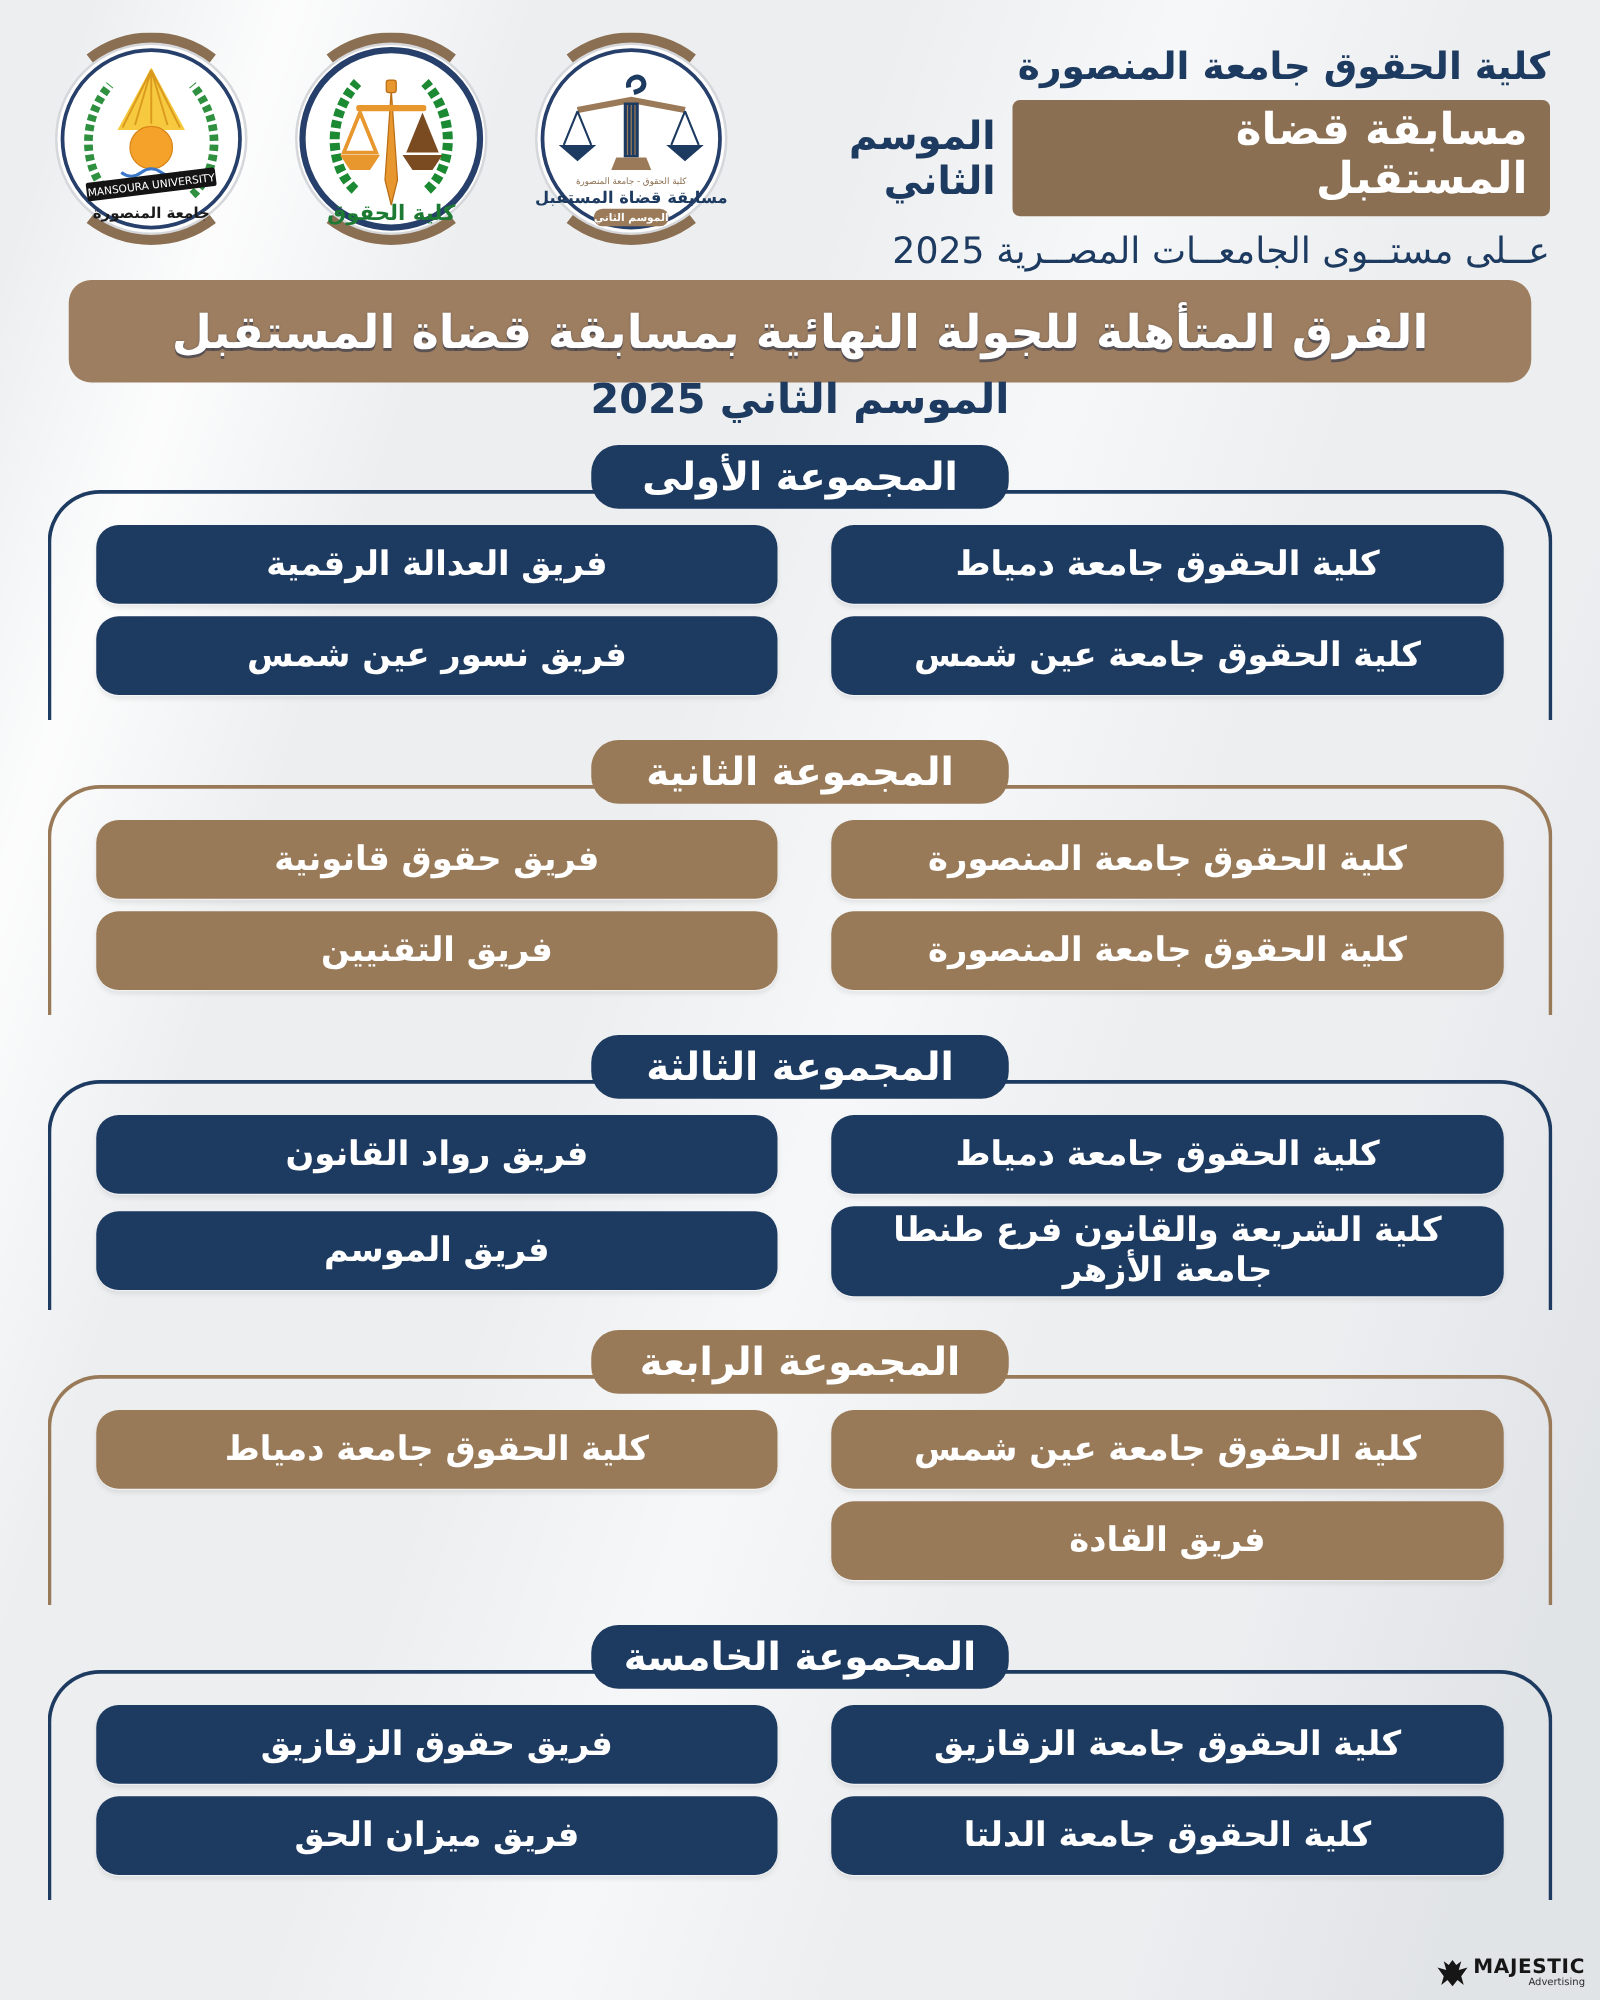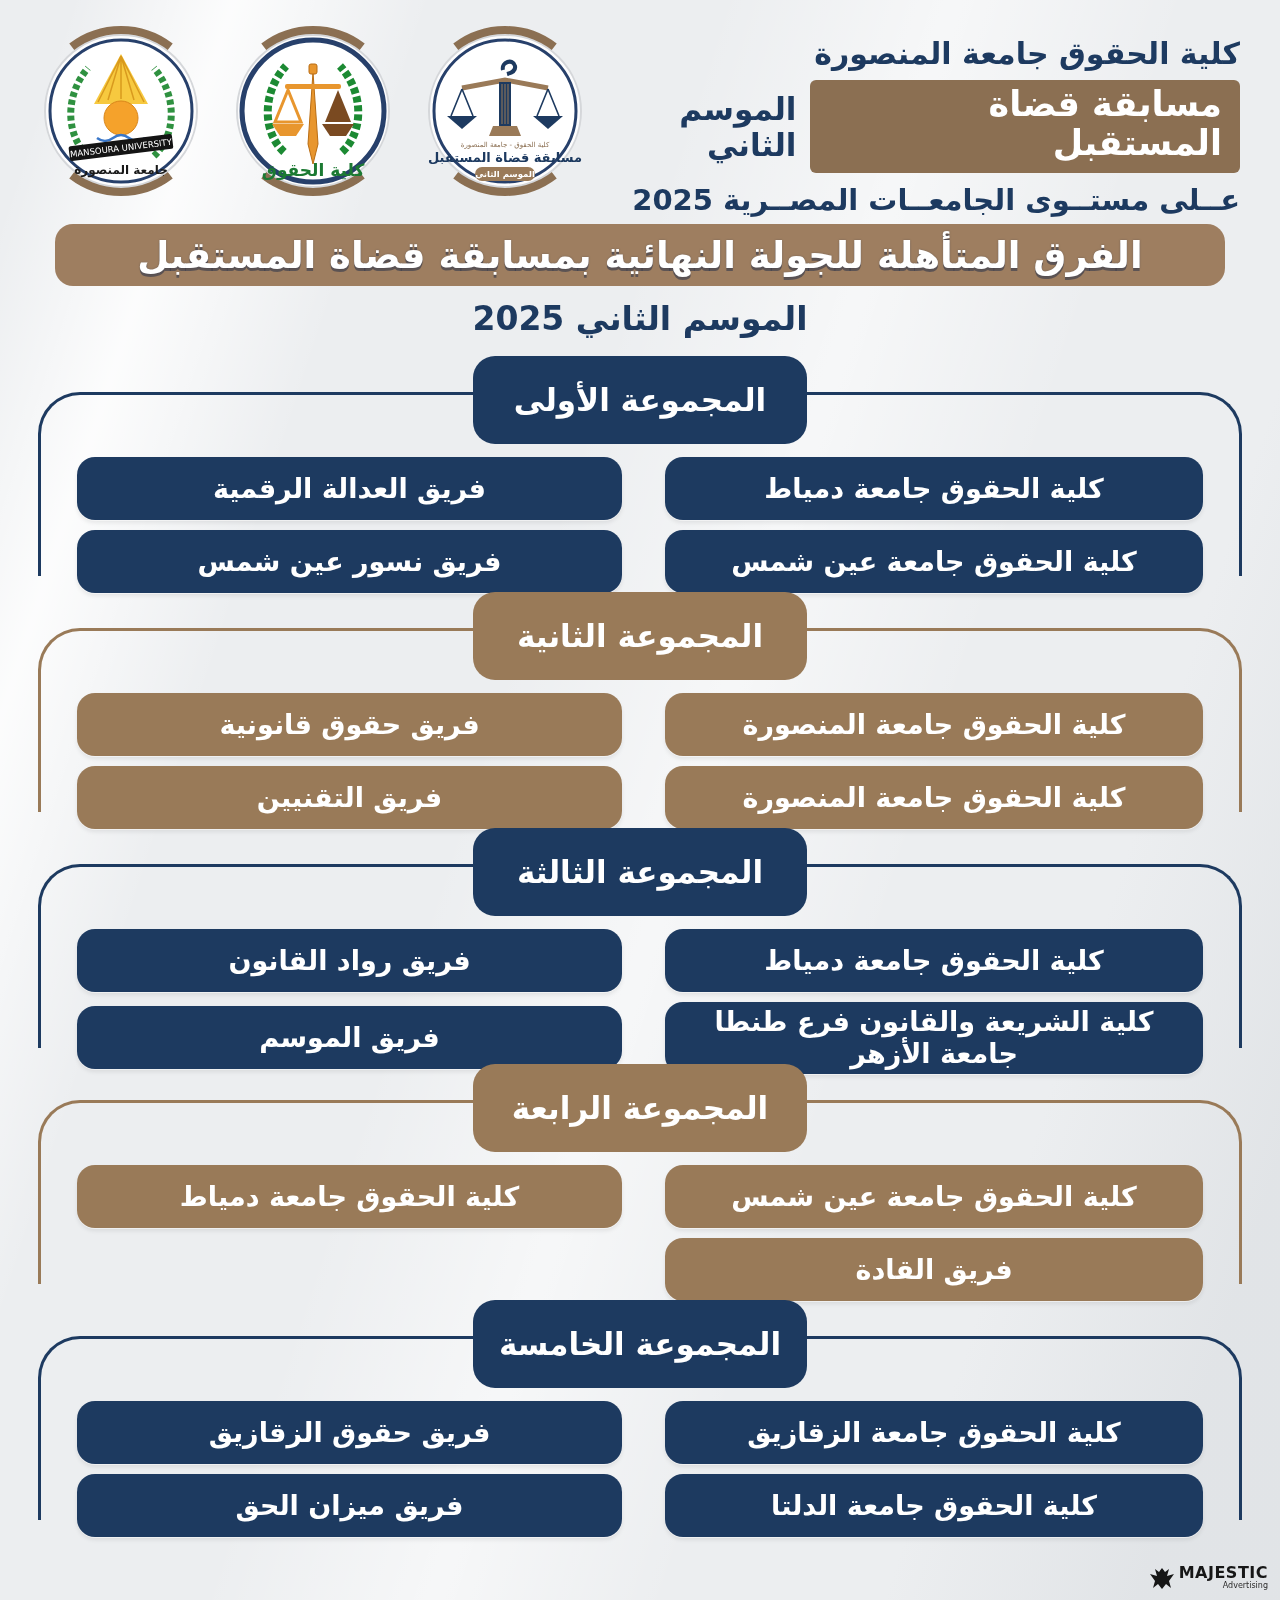--- a/index.html
+++ b/index.html
@@ -15,37 +15,37 @@
   
   .header{position:absolute;top:26px;left:36px;right:40px;display:flex;justify-content:space-between;align-items:flex-start;}
   .logos{display:flex;gap:22px;}
   .logo{width:170px;height:170px;display:block;}
   .logo text{font-family:"DejaVu Sans",sans-serif;}
   .header-text{direction:rtl;text-align:right;color:#1d3a60;padding-top:10px;}
   .ht-line1{font-size:30px;font-weight:bold;}
   .ht-line2{display:flex;align-items:center;gap:14px;margin-top:9px;direction:rtl;justify-content:flex-start;}
   .ht-badge{background:#8b6f52;color:#ffffff;font-size:35px;font-weight:bold;padding:5px 18px 11px;border-radius:6px;line-height:1.1;}
   .ht-season{font-size:31px;font-weight:bold;}
-  .ht-line3{font-size:29px;font-weight:bold;margin-top:10px;letter-spacing:.5px;}
+  .ht-line3{font-size:29px;font-weight:normal;margin-top:10px;letter-spacing:.5px;}
   
   .title-pill{
-    position:absolute;top:224px;left:55px;right:55px;height:62px;background:#9e7e60;border-radius:18px;
+    position:absolute;top:224px;left:55px;right:55px;height:82px;background:#9e7e60;border-radius:18px;
     display:flex;align-items:center;justify-content:center;direction:rtl;
     color:#fff;font-size:37px;font-weight:bold;
     text-shadow:0 3px 0 rgba(27,42,72,.5), 0 0 2px rgba(27,42,72,.35);
   }
   .subtitle{position:absolute;top:299px;left:0;right:0;text-align:center;direction:rtl;color:#1d3a60;font-size:33px;font-weight:bold;}
   
   .groups{position:absolute;top:356px;left:0;right:0;}
   .group{position:relative;height:236px;}
   .theme-navy{--c:#1d3a60;}
   .theme-brown{--c:#997a58;}
   .group-frame{position:absolute;left:38px;right:38px;top:36px;bottom:16px;border:3px solid var(--c);border-bottom:none;border-radius:42px 42px 0 0;}
   .group-pill{
-    position:relative;z-index:2;width:334px;height:88px;margin:0 auto;background:var(--c);border-radius:22px;
+    position:relative;z-index:2;width:334px;height:51px;margin:0 auto;background:var(--c);border-radius:22px;
     display:flex;align-items:center;justify-content:center;direction:rtl;color:#fff;font-size:31px;font-weight:bold;
   }
   .group-grid{
     position:relative;z-index:1;direction:rtl;width:1126px;margin:13px auto 0;
     display:grid;grid-template-columns:538px 545px;column-gap:43px;row-gap:10px;align-items:center;
   }
   .cell{
     min-height:63px;background:var(--c);border-radius:18px;box-sizing:border-box;padding:4px 0;
     display:flex;align-items:center;justify-content:center;text-align:center;
     color:#fff;font-size:27px;font-weight:bold;line-height:1.18;white-space:pre-line;

